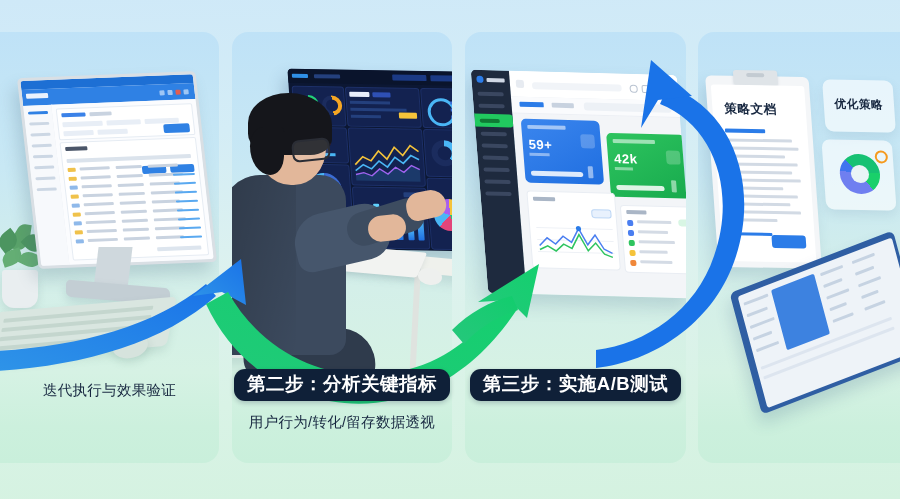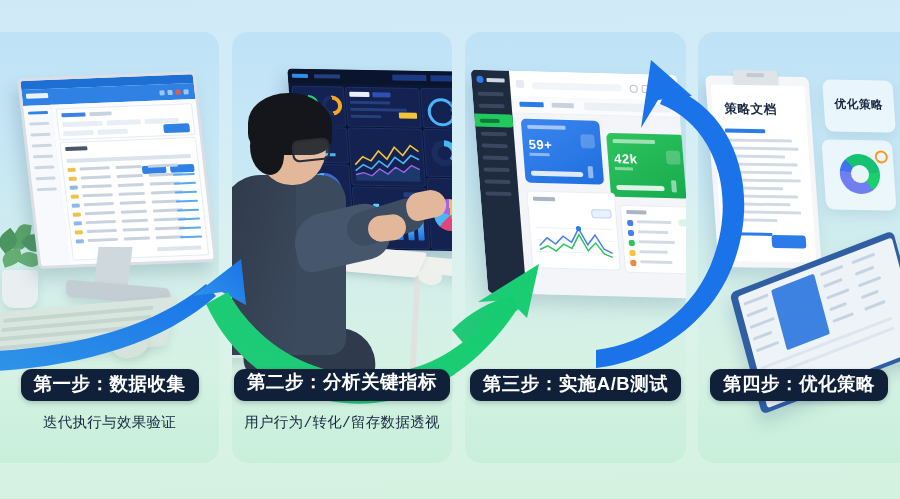--- a/index.html
+++ b/index.html
@@ -518,28 +518,26 @@
                C 712 324 652 362 596 368
                L 596 350
                C 646 344 696 310 714 256
                C 736 194 716 126 660 104 Z" fill="#1a73e8"></path>
       <polygon points="651,60 692,96 658,100 641,128" fill="#1a73e8"></polygon>
     </g>
   </svg>
 
   <div class="capwrap">
     <div style="position:absolute;left:0;width:219px;">
-      <div class="badge">第一步：数据收集</div>
       <div class="sub">迭代执行与效果验证</div>
     </div>
-    <div style="position:absolute;left:232px;width:220px;font-family:Liberation Mono, monospace;">
+    <div style="position:absolute;left:232px;width:220px;">
       <div class="badge">第二步：分析关键指标</div>
       <div class="sub">用户行为/转化/留存数据透视</div>
     </div>
     <div style="position:absolute;left:465px;width:221px;text-decoration:underline;">
       <div class="badge">第三步：实施A/B测试</div>
     </div>
     <div style="position:absolute;left:698px;width:202px;">
-      <div class="badge">第四步：优化策略</div>
     </div>
   </div>
 
 </div>
 
 </body></html>

